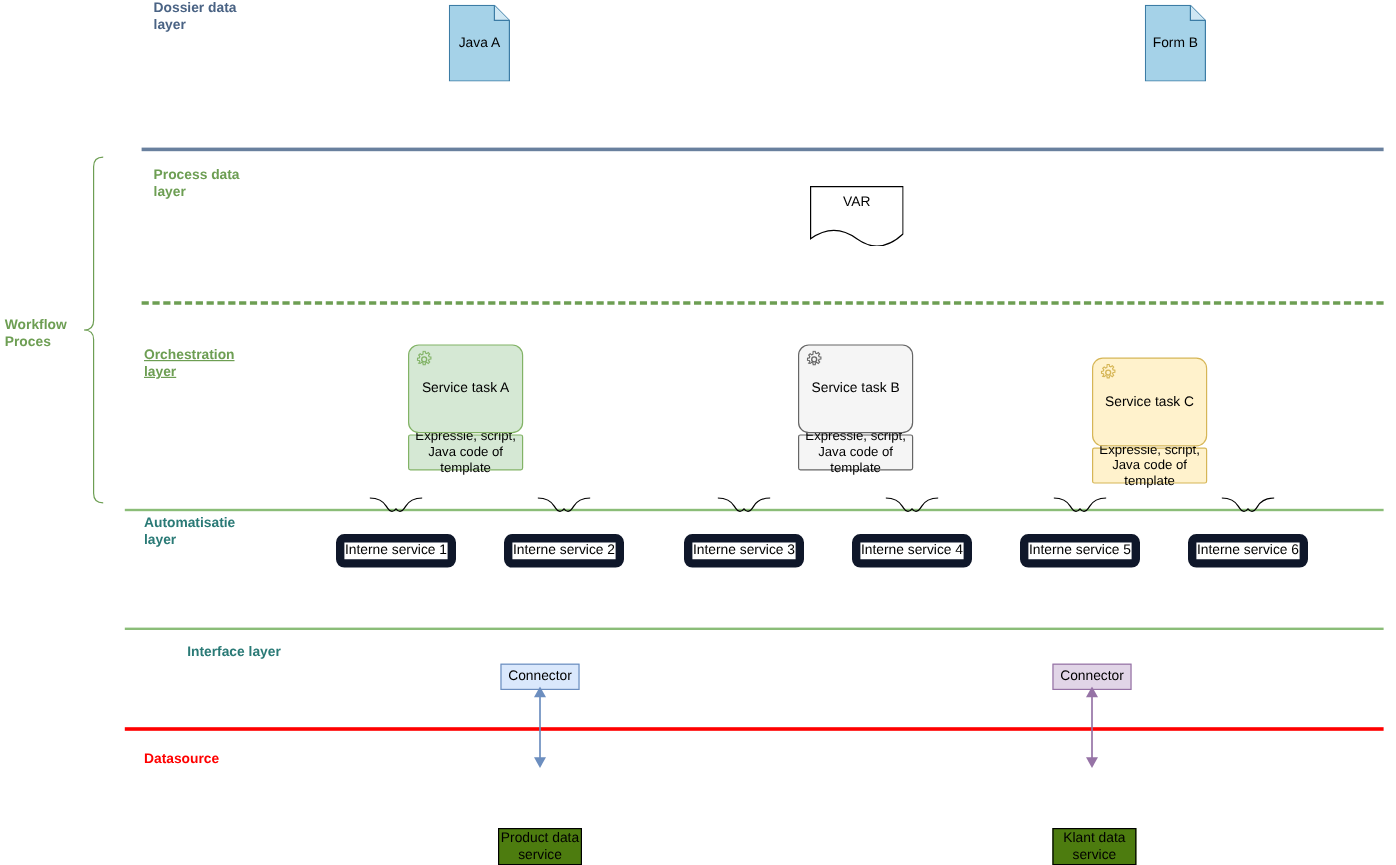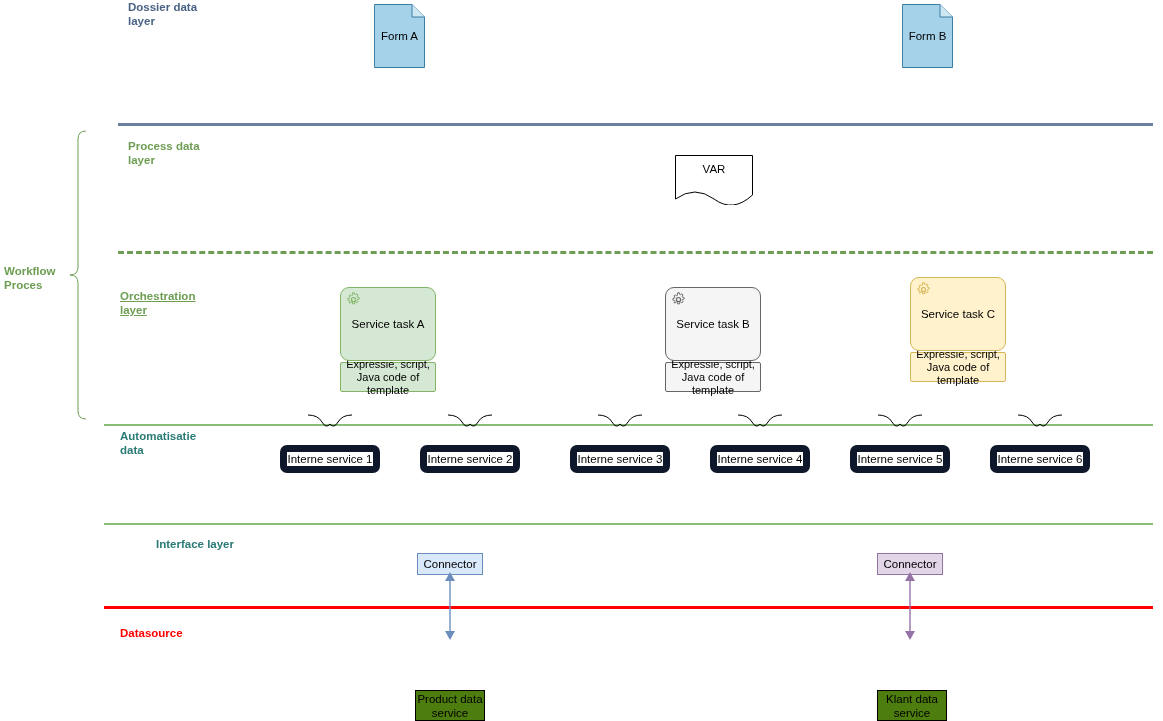--- a/index.html
+++ b/index.html
@@ -82,21 +82,21 @@
     width: 51px; height: 64px;
   }
   .form-note .note-label {
     position: absolute;
     left: 0; top: 0; width: 51px; height: 64px;
     display: flex; align-items: center; justify-content: center;
     font-size: 11.5px;
     color: #000000;
   }
   .form-a { left: 374px; top: 4px; }
-  .form-b { left: 902px; top: 4px; }
+  .form-b { left: 954px; top: 4px; }
 
   
   .var-doc {
     position: absolute;
     left: 675px; top: 155px;
     width: 90px; height: 50px;
   }
   .var-doc .var-label {
     position: absolute;
     left: 0; top: 8px; width: 78px;
@@ -144,21 +144,21 @@
   }
 
   .task-a { left: 340px; top: 287px; }
   .task-a .st-main { background: #d5e8d4; border: 1px solid #82b366; }
   .task-a .st-sub  { background: #d5e8d4; border: 1px solid #82b366; }
 
   .task-b { left: 665px; top: 287px; }
   .task-b .st-main { background: #f5f5f5; border: 1px solid #666666; }
   .task-b .st-sub  { background: #f5f5f5; border: 1px solid #666666; }
 
-  .task-c { left: 910px; top: 277px; }
+  .task-c { left: 910px; top: 298px; }
   .task-c .st-main { background: #fff2cc; border: 1px solid #d6b656; }
   .task-c .st-sub  { background: #fff2cc; border: 1px solid #d6b656; }
 
   
   .svc-pill {
     position: absolute;
     top: 445px;
     width: 100px;
     height: 28px;
     background: #ffffff;
@@ -236,36 +236,36 @@
   <div class="sep sep-auto"></div>
   <div class="sep sep-datasource"></div>
 
   <div class="layer-title lt-dossier">Dossier data
 layer</div>
   <div class="layer-title lt-process">Process data
 layer</div>
   <div class="layer-title lt-orch">Orchestration
 layer</div>
   <div class="layer-title lt-auto">Automatisatie
-data</div>
+layer</div>
   <div class="layer-title lt-iface">Interface layer</div>
   <div class="layer-title lt-datasrc">Datasource</div>
 
   <div class="workflow-label">Workflow
 Proces</div>
   <svg class="workflow-brace" viewBox="0 0 22 290" preserveAspectRatio="none">
     <path d="M20 1 Q12 1 12 9 L12 137 Q12 145 4 145 Q12 145 12 153 L12 281 Q12 289 20 289" fill="none" stroke="#6d9e53" stroke-width="1"></path>
   </svg>
 
   <div class="form-note form-a">
     <svg width="51" height="64" viewBox="0 0 51 64">
       <path d="M0.5 0.5 L38 0.5 L50.5 13 L50.5 63.5 L0.5 63.5 Z" fill="#a5d2e8" stroke="#3c7ca5" stroke-width="1"></path>
       <path d="M38 0.5 L38 13 L50.5 13" fill="#cfe7f3" stroke="#3c7ca5" stroke-width="1"></path>
     </svg>
-    <div class="note-label">Form A</div>
+    <div class="note-label">Java A</div>
   </div>
 
   <div class="form-note form-b">
     <svg width="51" height="64" viewBox="0 0 51 64">
       <path d="M0.5 0.5 L38 0.5 L50.5 13 L50.5 63.5 L0.5 63.5 Z" fill="#a5d2e8" stroke="#3c7ca5" stroke-width="1"></path>
       <path d="M38 0.5 L38 13 L50.5 13" fill="#cfe7f3" stroke="#3c7ca5" stroke-width="1"></path>
     </svg>
     <div class="note-label">Form B</div>
   </div>
 

